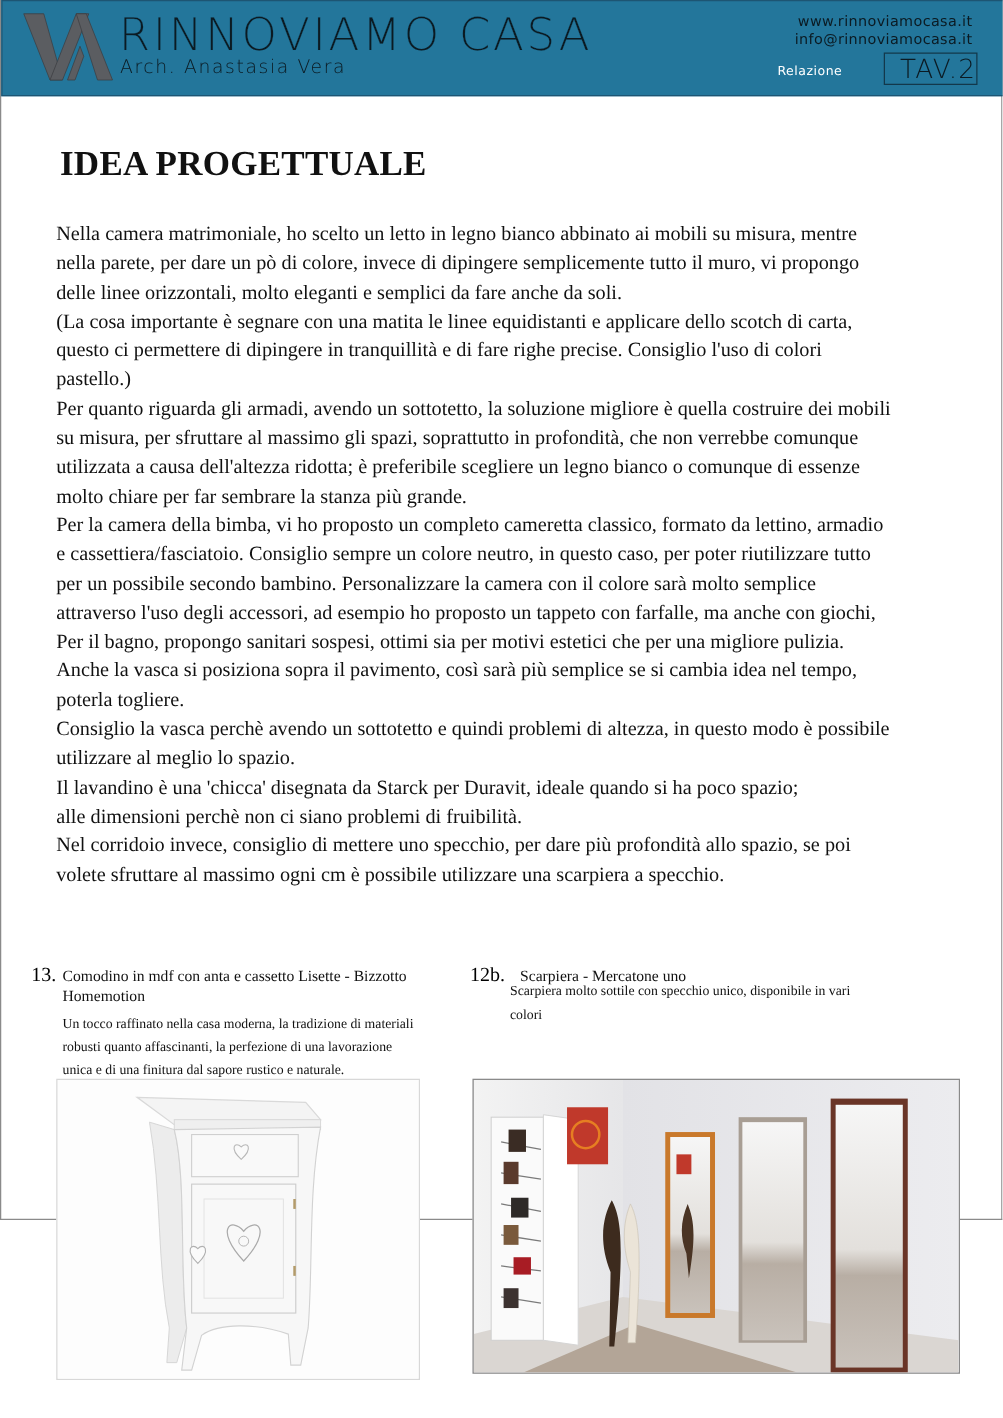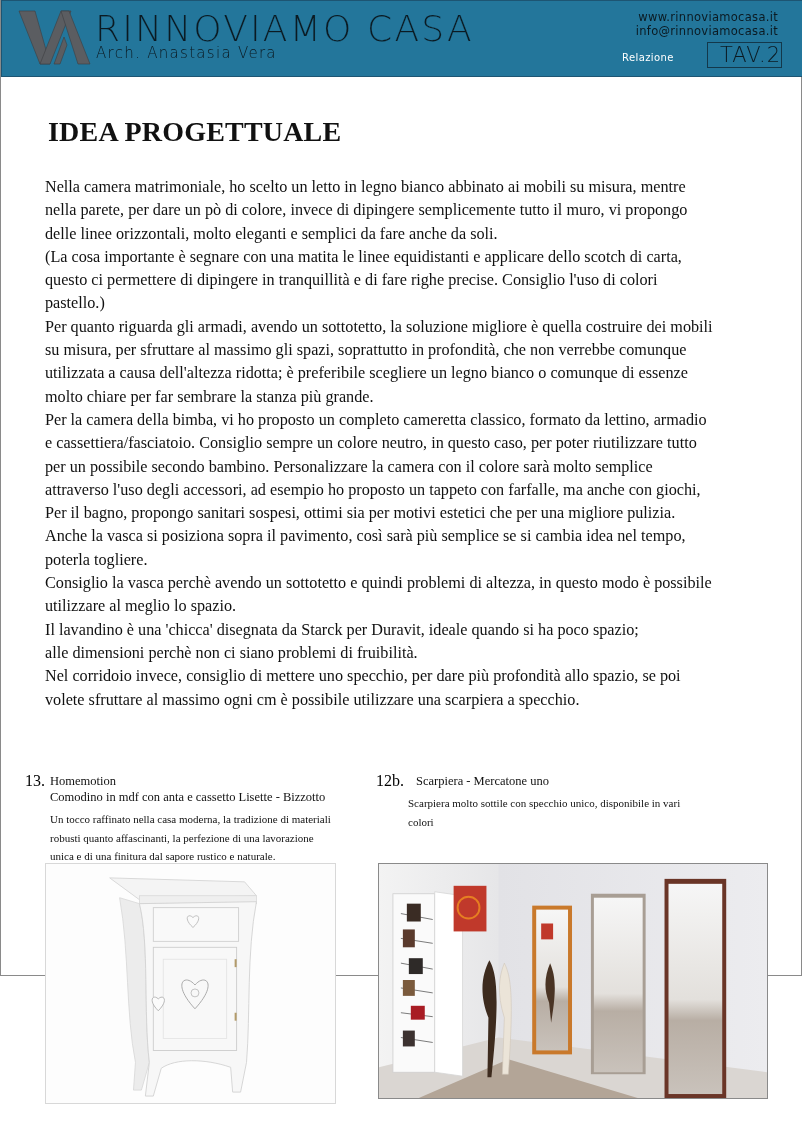--- a/index.html
+++ b/index.html
@@ -28,21 +28,21 @@
     .p-desc { position: absolute; font-size: 11px; line-height: 18.5px; }
 
     .prod-left { left: 24px; top: 772px; width: 340px; height: 330px; }
     .prod-left .p-num { left: 0; }
     .prod-left .p-title { left: 25px; top: 1px; width: 300px; }
     .prod-left .p-desc { left: 25px; top: 38px; width: 310px; }
 
     .prod-right { left: 375px; top: 772px; width: 420px; height: 330px; }
     .prod-right .p-num { left: 0; }
     .prod-right .p-title { left: 40px; top: 1px; width: 330px; }
-    .prod-right .p-desc { left: 32px; top: 22px; width: 320px; }
+    .prod-right .p-desc { left: 32px; top: 12px; width: 320px; }
 
     .photo-left { position: absolute; left: 44px; top: 863px; width: 291px; height: 241px; border: 1px solid #d8d8d8; background: #fdfdfd; }
     .photo-right { position: absolute; left: 377px; top: 863px; width: 390px; height: 236px; border: 1px solid #8a8a8a; background: #e8e8ea; overflow: hidden; }
     .photo-left svg, .photo-right svg { position: absolute; left: 0; top: 0; width: 100%; height: 100%; }
   </style>
 </head>
 <body>
 
 <div class="page">
 
@@ -87,22 +87,22 @@
     <p>utilizzare al meglio lo spazio.</p>
     <p>Il lavandino è una 'chicca' disegnata da Starck per Duravit, ideale quando si ha poco spazio;</p>
     <p>alle dimensioni perchè non ci siano problemi di fruibilità.</p>
     <p>Nel corridoio invece, consiglio di mettere uno specchio, per dare più profondità allo spazio, se poi</p>
     <p>volete sfruttare al massimo ogni cm è possibile utilizzare una scarpiera a specchio.</p>
   </div>
 
   <section class="product prod-left">
     <span class="p-num">13.</span>
     <div class="p-title">
+      <div>Comodino  in mdf con anta e cassetto Lisette - Bizzotto</div>
       <div>Homemotion</div>
-      <div>Comodino  in mdf con anta e cassetto Lisette - Bizzotto</div>
     </div>
     <div class="p-desc">
       <div>Un tocco raffinato nella casa moderna, la tradizione di materiali</div>
       <div>robusti quanto affascinanti, la perfezione di una lavorazione</div>
       <div>unica e di una finitura dal sapore rustico e naturale.</div>
     </div>
   </section>
 
   <div class="photo-left">
     <svg viewBox="0 0 291 241">

